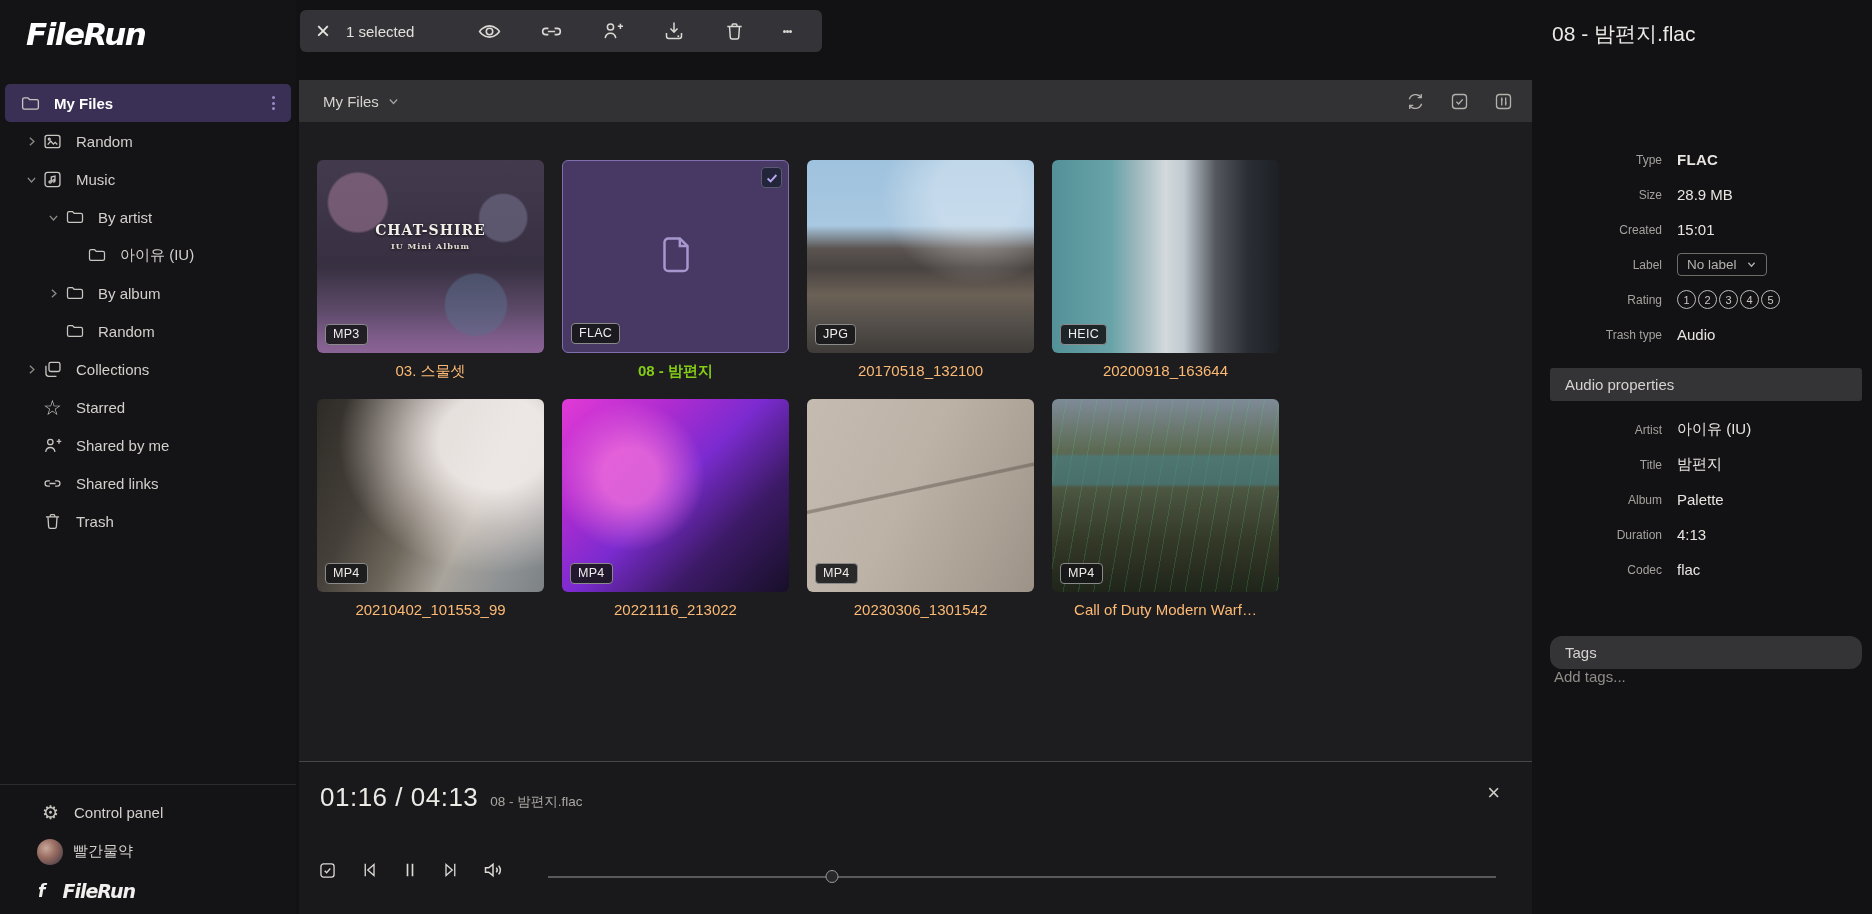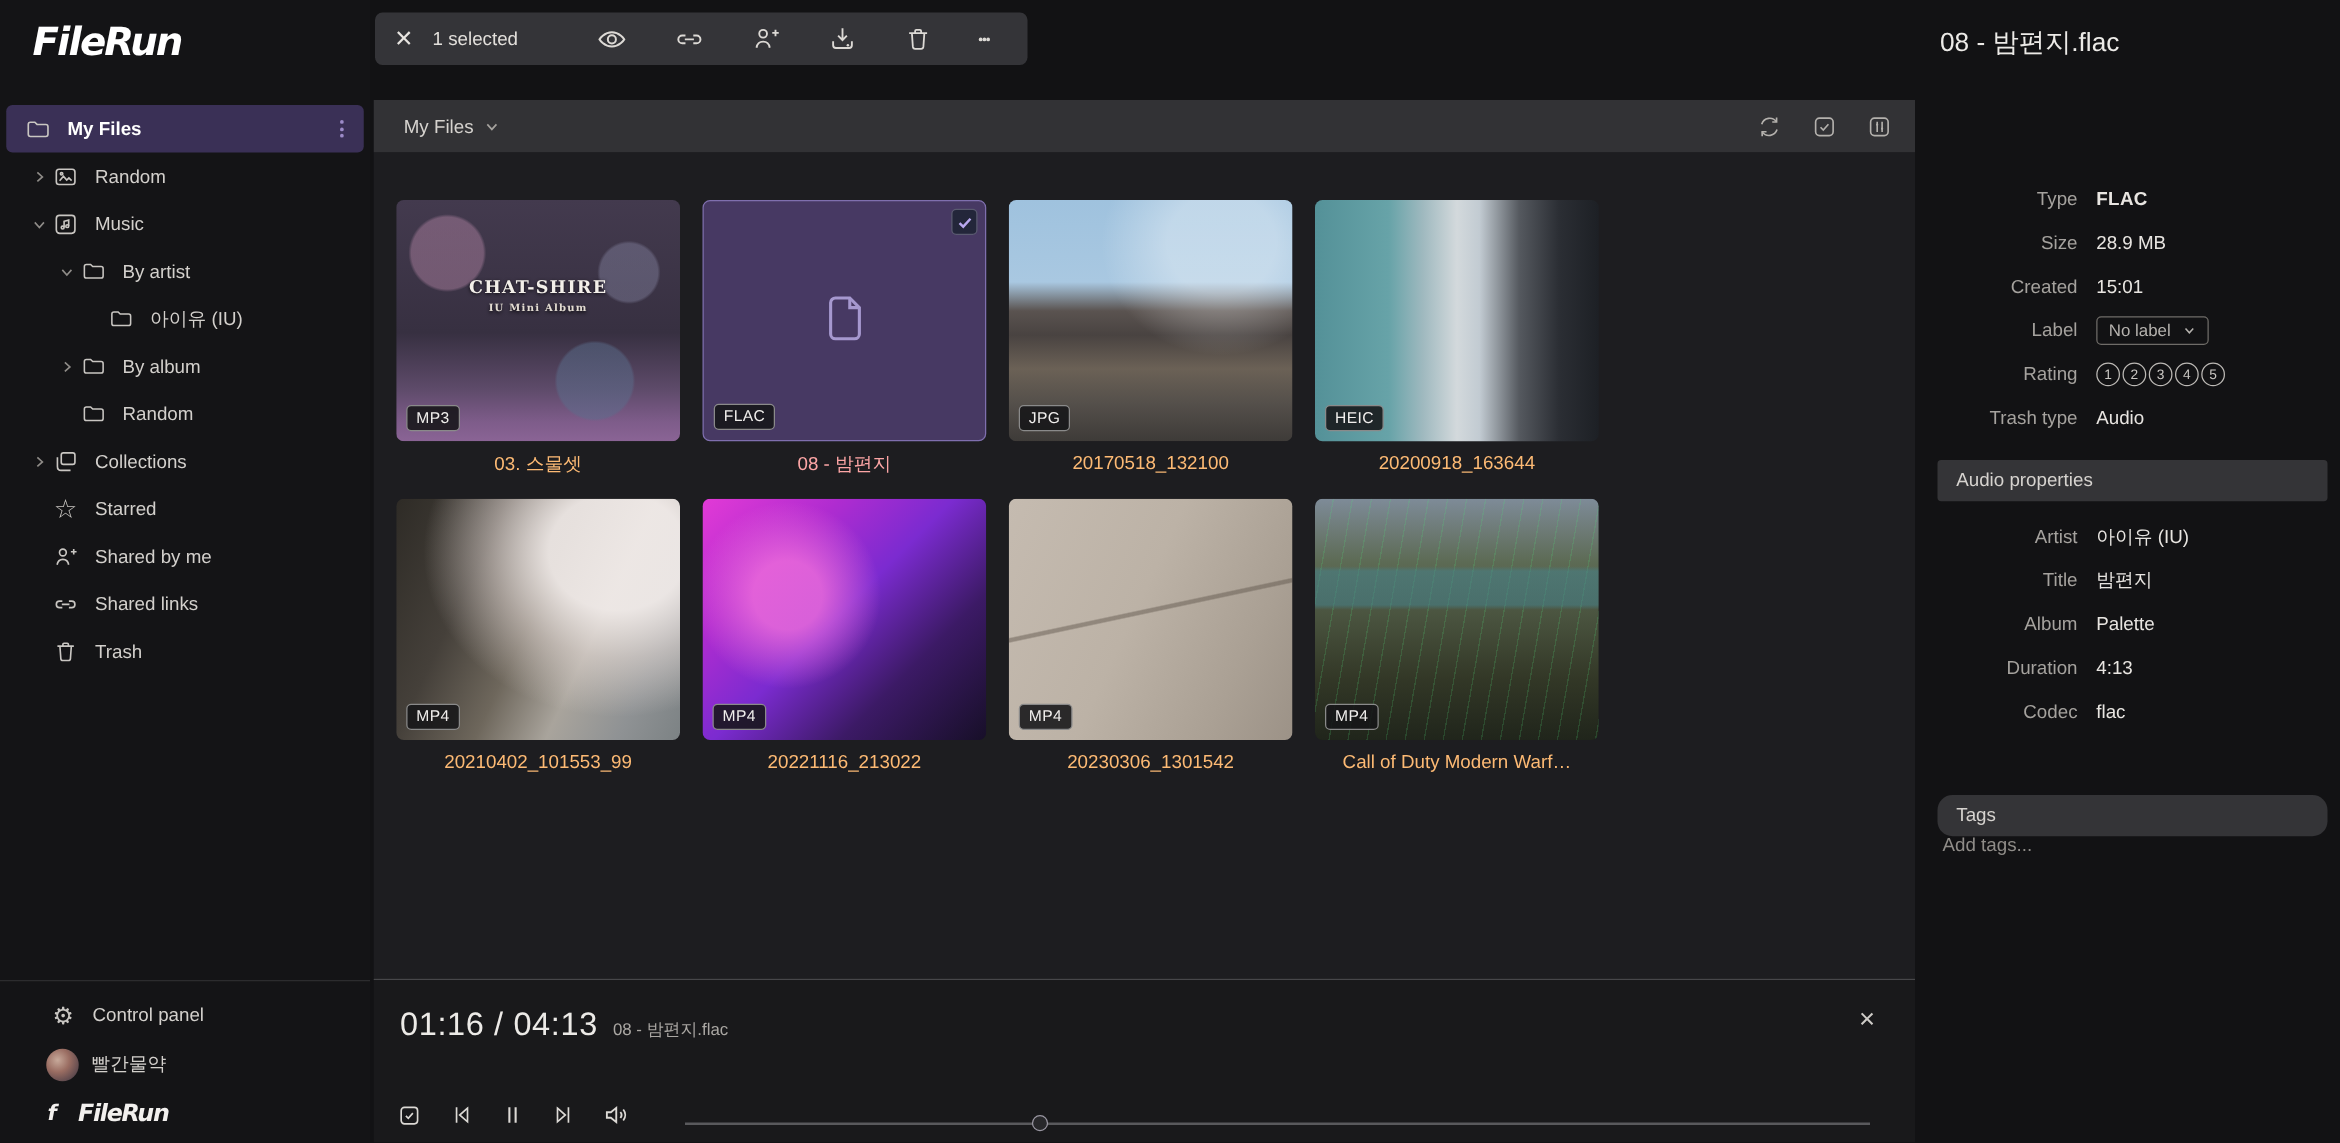--- a/index.html
+++ b/index.html
@@ -39,21 +39,21 @@
   .crumb { display:flex; align-items:center; gap:8px; font-size:15px; color:#d6d3cf; cursor:pointer; }
   .crumb .ico { color:#a5a29e; }
   .crumb-icons { margin-left:auto; display:flex; align-items:center; gap:23px; color:#b4b1ad; }
   .crumb-icons .ico { cursor:pointer; }
 
   .grid-area { position:absolute; top:122px; left:0; width:1233px; height:661px; background:#1d1d20; overflow:hidden; }
   .grid { display:flex; flex-wrap:wrap; column-gap:18px; row-gap:18px; padding:38px 10px 0 18px; }
   .tile { width:227px; cursor:pointer; }
   .thumb { position:relative; width:227px; height:193px; border-radius:6px; overflow:hidden; }
   .tile-label { margin-top:9px; text-align:center; font-size:15px; color:#fdba74; white-space:nowrap; overflow:hidden; text-overflow:ellipsis; }
-  .tile.selected .tile-label { color:#fca5a5; }
+  .tile.selected .tile-label { color:#84cc16;font-weight:bold; }
   .badge { position:absolute; left:8px; bottom:8px; padding:2px 7px 3px; background:rgba(22,22,24,.88); border:1px solid #8a8a8a; border-radius:4px; font-size:12.5px; color:#f0eeec; letter-spacing:.3px; }
   .tile-check { position:absolute; top:6px; right:6px; width:21px; height:21px; background:#23263a; border:1px solid #5a5a70; border-radius:4px; display:flex; align-items:center; justify-content:center; color:#b9a8ef; }
   .file-glyph { position:absolute; top:50%; left:50%; transform:translate(-50%,-55%); color:#a698cf; }
   .art-caption { position:absolute; top:32%; left:0; right:0; text-align:center; font-family:"DejaVu Serif", serif; font-weight:bold; font-size:14px; letter-spacing:1px; color:#f3efe9; text-shadow:0 1px 3px rgba(0,0,0,.8); }
   .art-sub { font-family:"DejaVu Serif", serif; font-size:8px; letter-spacing:1px; margin-top:3px; color:#e3dcd2; font-weight:bold; }
 
   
   .thumb-0 { background:
       radial-gradient(circle at 18% 22%, rgba(160,120,150,.55) 0 12%, transparent 13%),
       radial-gradient(circle at 82% 30%, rgba(140,140,170,.4) 0 10%, transparent 11%),
@@ -73,41 +73,41 @@
       linear-gradient(135deg, #e23ad6 0%, #b02cd0 26%, #7b2bd0 48%, #3c1a66 72%, #170f28 100%); }
   .thumb-6 { background:
       linear-gradient(168deg, transparent 0 46%, rgba(90,80,70,.45) 46.5% 47.5%, transparent 48%),
       linear-gradient(115deg, #c5bbb0 0%, #bcb2a6 45%, #aaa094 78%, #9c9287 100%); }
   .thumb-7 { background:
       linear-gradient(180deg, rgba(120,140,150,.0) 0 28%, rgba(70,130,140,.55) 30% 44%, rgba(40,60,40,.0) 46%),
       repeating-linear-gradient(100deg, transparent 0 14px, rgba(80,220,120,.18) 14px 15px),
       linear-gradient(180deg, #7e8b98 0%, #5d6b55 26%, #47503c 52%, #333827 74%, #20251b 100%); }
 
   
-  .player { position:absolute; left:0; bottom:0; width:1233px; height:131px; background:#19191b; border-top:1px solid #47474a;text-align:center; }
+  .player { position:absolute; left:0; bottom:0; width:1233px; height:153px; background:#19191b; border-top:1px solid #47474a;text-align:center; }
   .time-row { position:absolute; top:20px; left:21px; display:flex; align-items:baseline; gap:12px; }
   .time-big { font-size:26px; color:#eceae7; letter-spacing:.5px; }
   .track-name { font-size:13.5px; color:#aaa7a3; }
   .player-close { position:absolute; top:20px; right:32px; font-size:22px; color:#cfccc8; cursor:pointer; line-height:1; }
   .controls { position:absolute; top:96px; left:18px; display:flex; align-items:center; gap:21px; color:#dcd9d5; }
   .controls .ico { cursor:pointer; }
   .seek { position:absolute; top:108px; left:249px; width:948px; height:14px; cursor:pointer; }
   .seek-track { position:absolute; top:6px; left:0; right:0; height:2px; background:#59595c; }
   .seek-knob { position:absolute; top:0; width:13px; height:13px; border-radius:50%; background:#28282b; border:1.5px solid #9a97a2; transform:translateX(-50%); }
 
   
   .panel { position:absolute; left:1548px; top:0; width:316px; height:914px; }
   .panel-title { position:absolute; top:20px; left:4px; font-size:21px; color:#eceae7; white-space:nowrap; }
   .tab-bar { position:absolute; top:82px; left:2px; width:312px; height:40px; background:#2e2e31; border-radius:4px; display:flex; align-items:stretch; }
   .tab { display:flex; align-items:center; gap:9px; padding:0 17px; font-size:15px; color:#c6c3bf; cursor:pointer; border-radius:4px; }
   .tab.active { background:#4a3b68; color:#f0eeec; }
   .info-ico { width:17px; height:17px; }
   .props { position:absolute; top:142px; left:0; width:316px; }
   .prop-row { display:flex; align-items:center; min-height:35px; }
-  .prop-label { width:114px; text-align:right; font-size:15px; color:#a5a29e; flex:0 0 114px; }
+  .prop-label { width:114px; text-align:right; font-size:12px; color:#a5a29e; flex:0 0 114px; }
   .prop-value { margin-left:15px; font-size:15px; color:#e8e5e1; }
   .prop-value.bold { font-weight:bold; letter-spacing:.3px; }
   .label-select { margin-left:15px; display:inline-flex; align-items:center; gap:9px; border:1px solid #6f6c68; border-radius:4px; padding:3px 9px; font-size:13.5px; color:#b5b2ae; cursor:pointer; }
   .rating { margin-left:15px; display:flex; gap:2px; }
   .rate-c { width:19px; height:19px; border:1.4px solid #bdbab6; border-radius:50%; display:flex; align-items:center; justify-content:center; font-size:11px; color:#c9c6c2; cursor:pointer; }
   .section-hdr { position:absolute; left:2px; width:312px; height:33px; background:#343437; border-radius:3px; display:flex; align-items:center; padding-left:15px; font-size:15px; color:#d6d3cf; }
   .hdr-audio { top:368px; }
   .audio-rows { position:absolute; top:412px; left:0; width:316px; }
   .audio-rows .prop-row { min-height:35px; }
   .hdr-tags { top:636px;border-radius:12px; }

